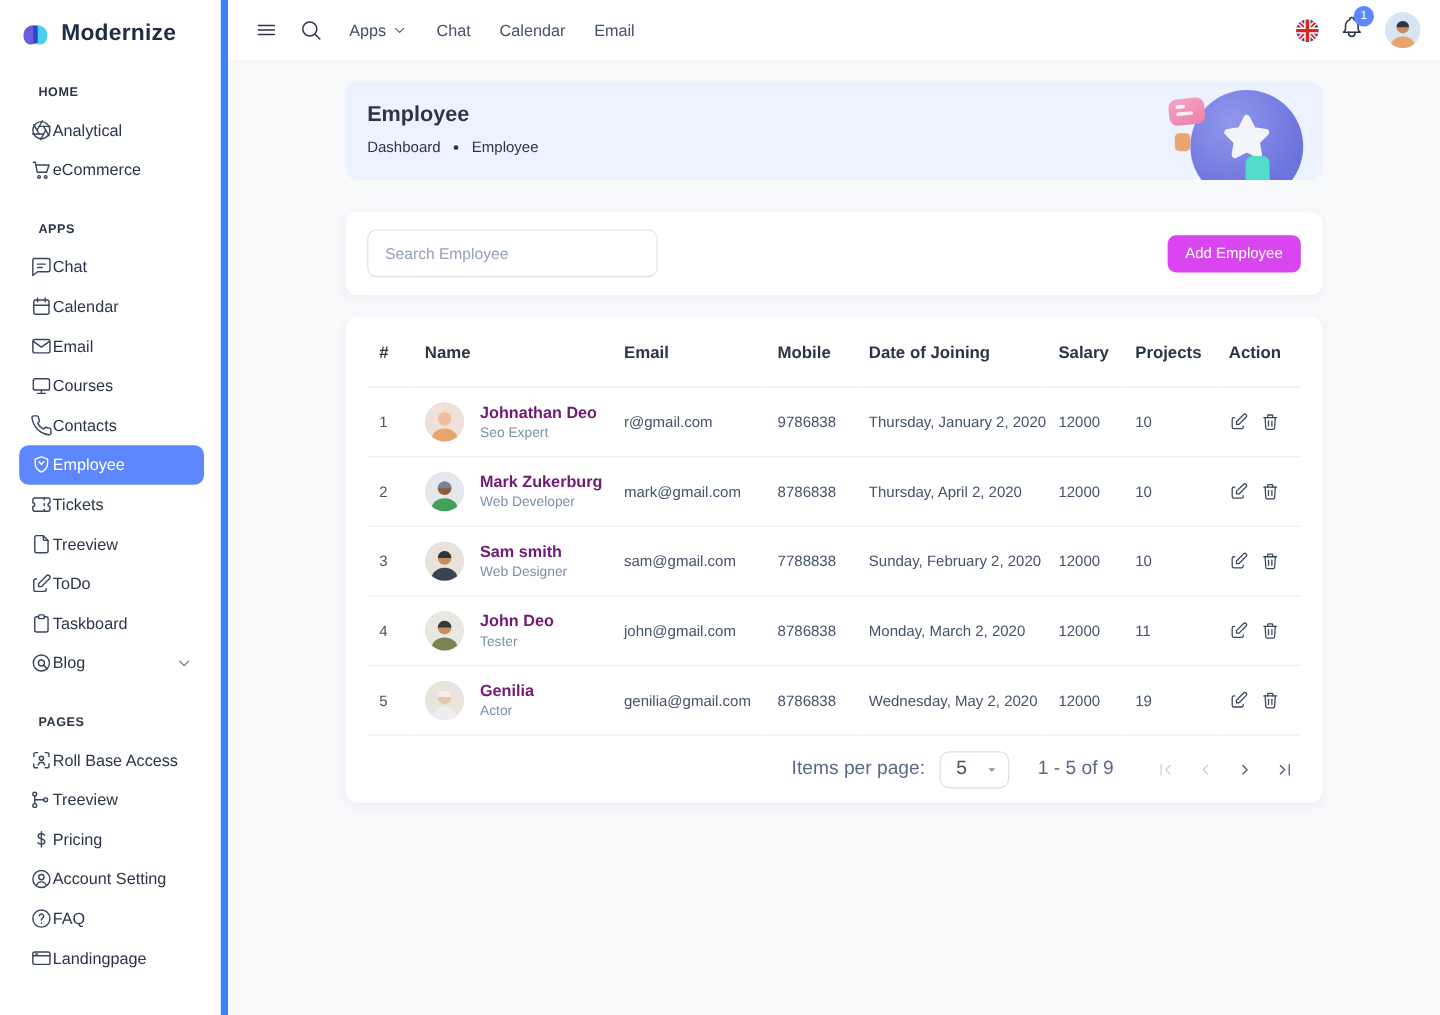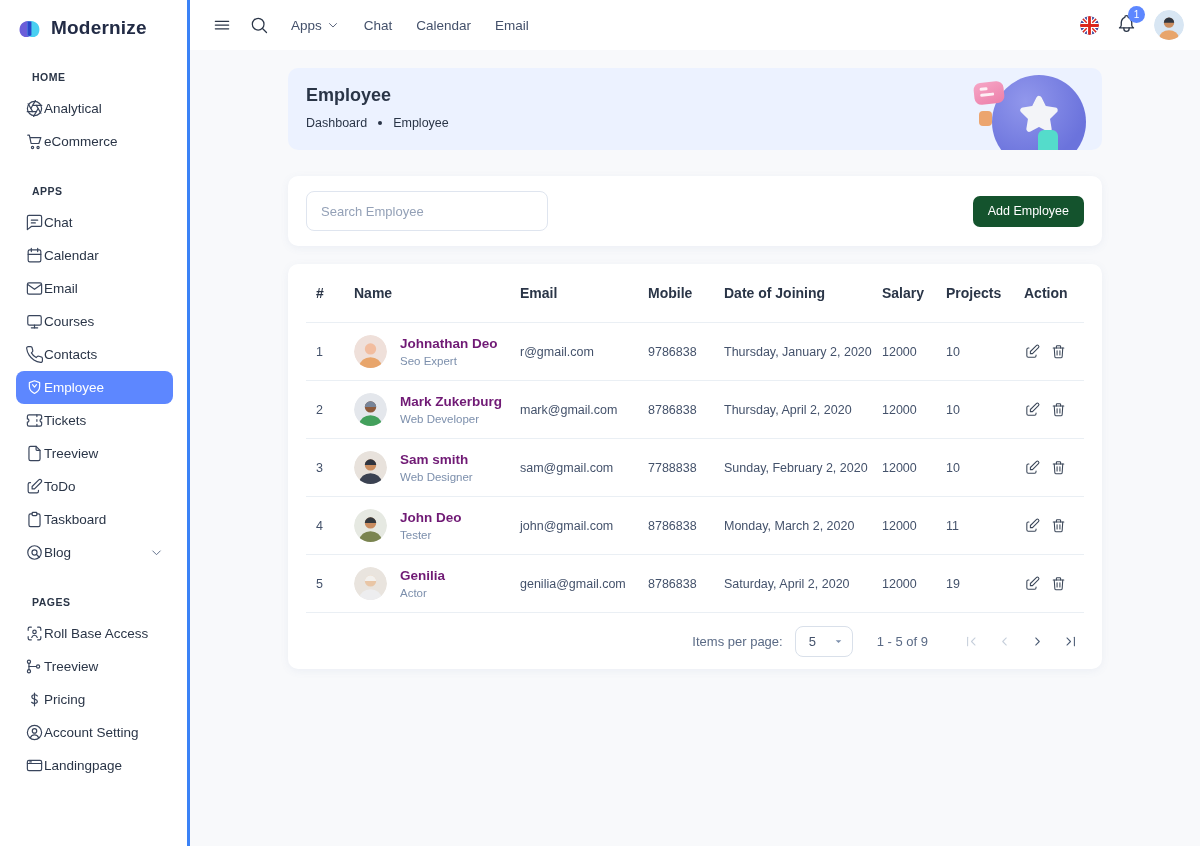--- a/index.html
+++ b/index.html
@@ -3,21 +3,21 @@
 <meta charset="utf-8">
 <style>
   html,body{margin:0;padding:0}
   body{
     width:1200px;height:846px;overflow:hidden;position:relative;
     font-family:"Liberation Sans",sans-serif;background:#F8F9FB;color:#2A3547;
   }
   
   .sidebar{
     position:absolute;left:0;top:0;bottom:0;width:190px;background:#fff;
-    border-right:3px solid #3b82f6;box-sizing:border-box;padding:12px 14px 0 16px;z-index:3;
+    border-right:6px solid #3b82f6;box-sizing:border-box;padding:12px 14px 0 16px;z-index:3;
   }
   .logo{display:flex;align-items:center;gap:8px;height:32px}
   .logo-text{font-size:19px;font-weight:700;color:#222B45;letter-spacing:.2px}
   .section-label{font-size:10.5px;font-weight:700;color:#2A3547;letter-spacing:.5px;margin:27px 0 9px 16px}
   .side-item{display:flex;align-items:center;height:33px;padding:0 9px;border-radius:8px;cursor:pointer;color:#2A3547}
   .side-item .si{width:19px;height:19px;flex:none;color:#39455C}
   .side-item .si-label{font-size:13.5px;white-space:nowrap}
   .side-item.selected{background:#5D87FF;color:#fff}
   .side-item.selected .si{color:#fff}
   .side-chev{width:15px;height:15px;margin-left:auto;color:#5A6A85}
@@ -64,34 +64,34 @@
   .ill-orange{position:absolute;left:7px;top:43px;width:13px;height:15px;border-radius:4px;background:#ECA56F}
   .ill-teal{position:absolute;right:30px;bottom:-9px;width:20px;height:29px;border-radius:6px;background:#54DCCB}
   .card{background:#fff;border-radius:10px;box-shadow:0 2px 8px rgba(90,114,160,.08)}
   .toolbar{margin-top:26px;height:70px;display:flex;align-items:center;justify-content:space-between;padding:0 18px;box-sizing:border-box}
   .search-input{
     width:242px;height:40px;border:1px solid #DFE5EF;border-radius:8px;padding:0 14px;
     font-size:13px;color:#2A3547;box-sizing:border-box;outline:none;font-family:inherit;background:#fff;
   }
   .search-input::placeholder{color:#94A1B7}
   .add-btn{
-    background:#14532d;color:#fff;border:none;border-radius:7px;height:31px;padding:0 15px;
+    background:#d946ef;color:#fff;border:none;border-radius:7px;height:31px;padding:0 15px;
     font-size:12.5px;cursor:pointer;font-family:inherit;
   }
   .table-card{margin-top:18px;padding:0 18px;box-sizing:border-box}
   table{width:100%;border-collapse:collapse;table-layout:fixed}
   th{font-size:14px;font-weight:700;text-align:left;height:58px;color:#2A3547;border-bottom:1px solid #EAEFF4;padding:0 0 0 10px}
   td{height:57px;border-bottom:1px solid #EAEFF4;font-size:12.5px;color:#44526B;vertical-align:middle;padding:0 0 0 10px}
   .name-wrap{display:flex;align-items:center;gap:13px}
   .avatar{width:33px;height:33px;border-radius:50%;overflow:hidden;flex:none}
   .emp-name{font-size:13.5px;font-weight:700;color:#701a75;line-height:1.2}
   .emp-role{font-size:11.5px;color:#7C8FAC;margin-top:3px}
   .act{background:none;border:none;padding:0;margin:0 6px 0 0;cursor:pointer;color:#3A4658;display:inline-flex;vertical-align:middle}
   .act svg{width:17px;height:17px}
-  .pager{height:56px;display:flex;align-items:center;justify-content:flex-end;font-size:13px;color:#5A6A85}
+  .pager{height:56px;display:flex;align-items:center;justify-content:flex-end;font-size:16px;color:#5A6A85}
   .pp-label{margin-right:12px}
   .pp-select{
     width:58px;height:31px;border:1px solid #D9E0EA;border-radius:8px;display:flex;align-items:center;
     justify-content:space-between;padding:0 6px 0 13px;box-sizing:border-box;color:#44526B;cursor:pointer;background:#fff;
   }
   .pp-select svg{width:15px;height:15px;color:#7C8FAC}
   .range{margin:0 24px}
   .pg-btn{width:28px;height:28px;background:none;border:none;padding:0;display:inline-flex;align-items:center;justify-content:center;cursor:pointer;margin-left:5px}
   .pg-btn svg{width:17px;height:17px}
   .pg-btn.disabled{color:#C6CFDB}
@@ -285,20 +285,30 @@
   </div>
   <div class="side-item">
     <svg class="si" viewBox="0 0 24 24">
         <g fill="none" stroke="currentColor" stroke-width="1.5" stroke-linecap="round" stroke-linejoin="round">
           <circle cx="12" cy="12" r="9"></circle>
           <circle cx="12" cy="10" r="2.8"></circle>
           <path d="M6.8 18.6c1-2.3 2.9-3.6 5.2-3.6s4.2 1.3 5.2 3.6"></path>
         </g>
       </svg>
     <span class="si-label">Account Setting</span>
+  </div>
+  <div class="side-item">
+    <svg class="si" viewBox="0 0 24 24">
+        <g fill="none" stroke="currentColor" stroke-width="1.5" stroke-linecap="round" stroke-linejoin="round">
+          <circle cx="12" cy="12" r="9"></circle>
+          <path d="M9.8 9a2.3 2.3 0 1 1 3.4 2.5c-.8.5-1.2 1-1.2 1.8v.2"></path>
+          <path d="M12 16.7v.1"></path>
+        </g>
+      </svg>
+    <span class="si-label">FAQ</span>
   </div>
   <div class="side-item">
     <svg class="si" viewBox="0 0 24 24">
         <g fill="none" stroke="currentColor" stroke-width="1.5" stroke-linecap="round" stroke-linejoin="round">
           <rect x="3" y="5.5" width="18" height="13" rx="2"></rect>
           <path d="M3 9.5h18"></path>
           <path d="M6 7.5h2"></path>
         </g>
       </svg>
     <span class="si-label">Landingpage</span>
@@ -616,21 +626,21 @@
                 <path d="M10.5 13.5a5.5 5.5 0 0 1 11 0z" fill="#F3F1EE"></path>
               </svg>
               <div>
                     <div class="emp-name">Genilia</div>
                    <div class="emp-role">Actor</div>
                   </div>
             </div>
               </td>
             <td>genilia@gmail.com</td>
             <td>8786838</td>
-            <td>Saturday, April 2, 2020</td>
+            <td>Wednesday, May 2, 2020</td>
             <td>12000</td>
             <td>19</td>
             <td>
               <button class="act">
                   <svg viewBox="0 0 24 24">
                     <g fill="none" stroke="currentColor" stroke-width="1.5" stroke-linecap="round" stroke-linejoin="round">
                       <path d="M7 7H6a2 2 0 0 0-2 2v9a2 2 0 0 0 2 2h9a2 2 0 0 0 2-2v-1"></path>
                       <path d="M20.4 6.6a2.1 2.1 0 0 0-3-3L9 12v3h3z"></path>
                     </g>
                   </svg>

